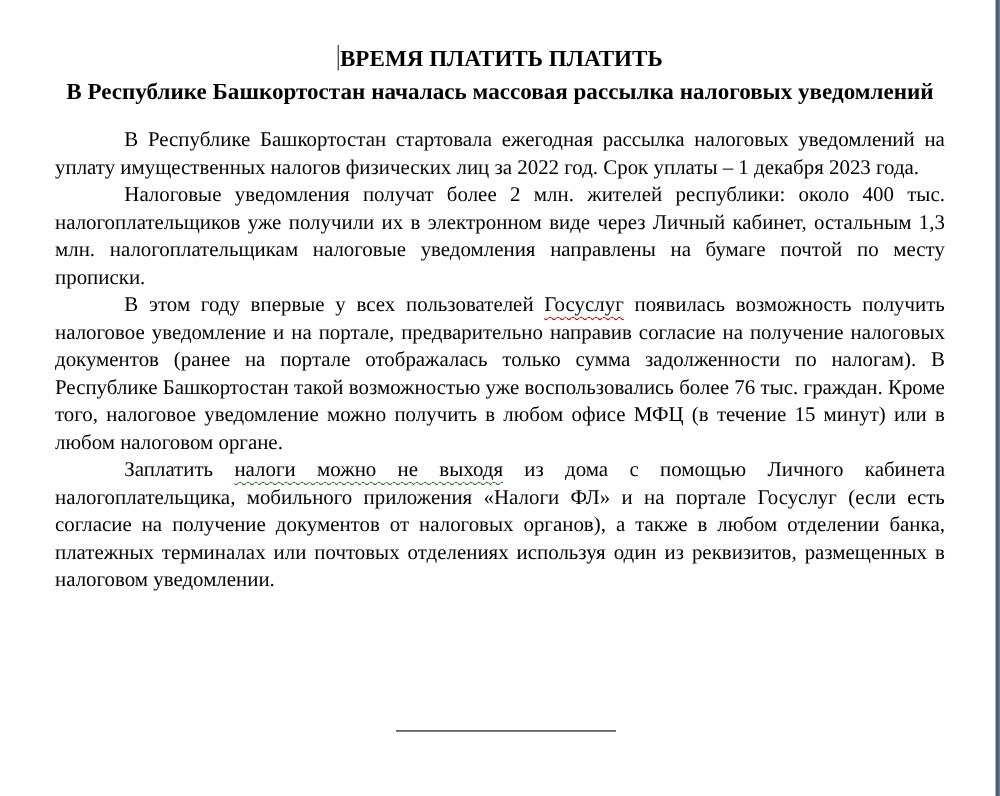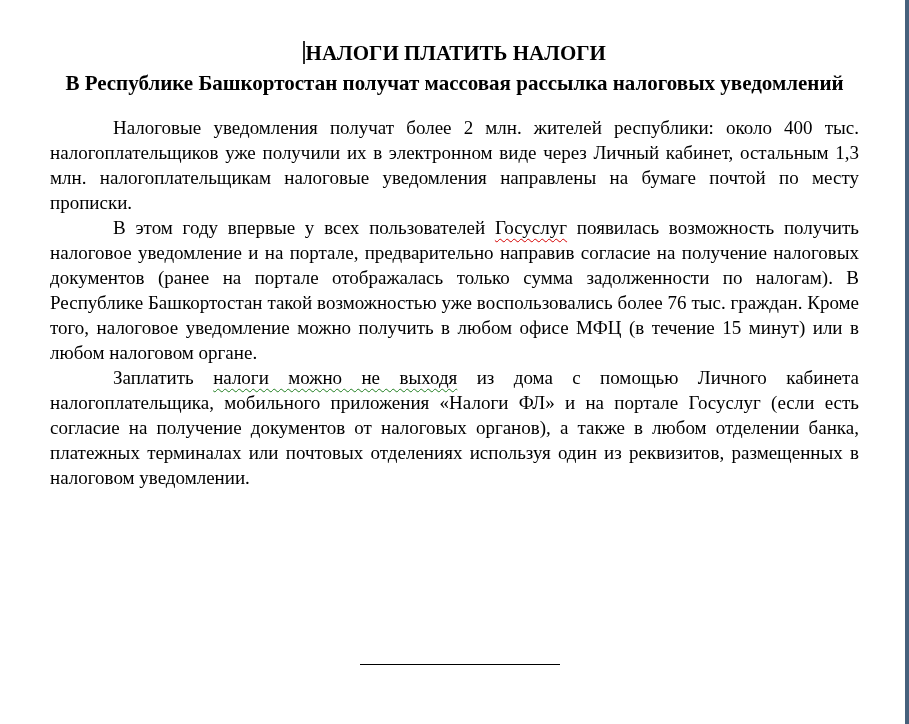--- a/index.html
+++ b/index.html
@@ -63,28 +63,29 @@
     width: 200px; height: 0;
     border-top: 1.6px solid #000000;
   }
 </style>
 </head>
 <body>
 
 <div class="doc-page">
   <div class="heading">
     <div class="h-line1">
-      <span class="text-cursor"></span><span>НАЛОГИ ПЛАТИТЬ НАЛОГИ</span>
+      <span class="text-cursor"></span><span>ВРЕМЯ ПЛАТИТЬ ПЛАТИТЬ</span>
     </div>
     <div class="h-line2">
-      <span>В Республике Башкортостан получат массовая рассылка налоговых уведомлений</span>
+      <span>В Республике Башкортостан началась массовая рассылка налоговых уведомлений</span>
     </div>
   </div>
 
   <div class="body-text">
+      <p class="para"><span>В Республике Башкортостан стартовала ежегодная рассылка налоговых уведомлений на уплату имущественных налогов физических лиц за 2022 год. Срок уплаты – 1 декабря 2023 года.</span></p>
       <p class="para"><span>Налоговые уведомления получат более 2 млн. жителей республики: около 400 тыс. налогоплательщиков уже получили их в электронном виде через Личный кабинет, остальным 1,3 млн. налогоплательщикам налоговые уведомления направлены на бумаге почтой по месту прописки.</span></p>
       <p class="para"><span>В этом году впервые у всех пользователей </span><span class="spell-error">Госуслуг</span><span> появилась возможность получить налоговое уведомление и на портале, предварительно направив согласие на получение налоговых документов (ранее на портале отображалась только сумма задолженности по налогам). В Республике Башкортостан такой возможностью уже воспользовались более 76 тыс. граждан. Кроме того, налоговое уведомление можно получить в любом офисе МФЦ (в течение 15 минут) или в любом налоговом органе.</span></p>
       <p class="para"><span>Заплатить </span><span class="grammar-error">налоги можно не выходя</span><span> из дома с помощью Личного кабинета налогоплательщика, мобильного приложения «Налоги ФЛ» и на портале Госуслуг (если есть согласие на получение документов от налоговых органов), а также в любом отделении банка, платежных терминалах или почтовых отделениях используя один из реквизитов, размещенных в налоговом уведомлении.</span></p>
     </div>
 </div>
 
 <div class="separator-line"></div>
 <div class="window-right-edge"></div>
 
 </body></html>

